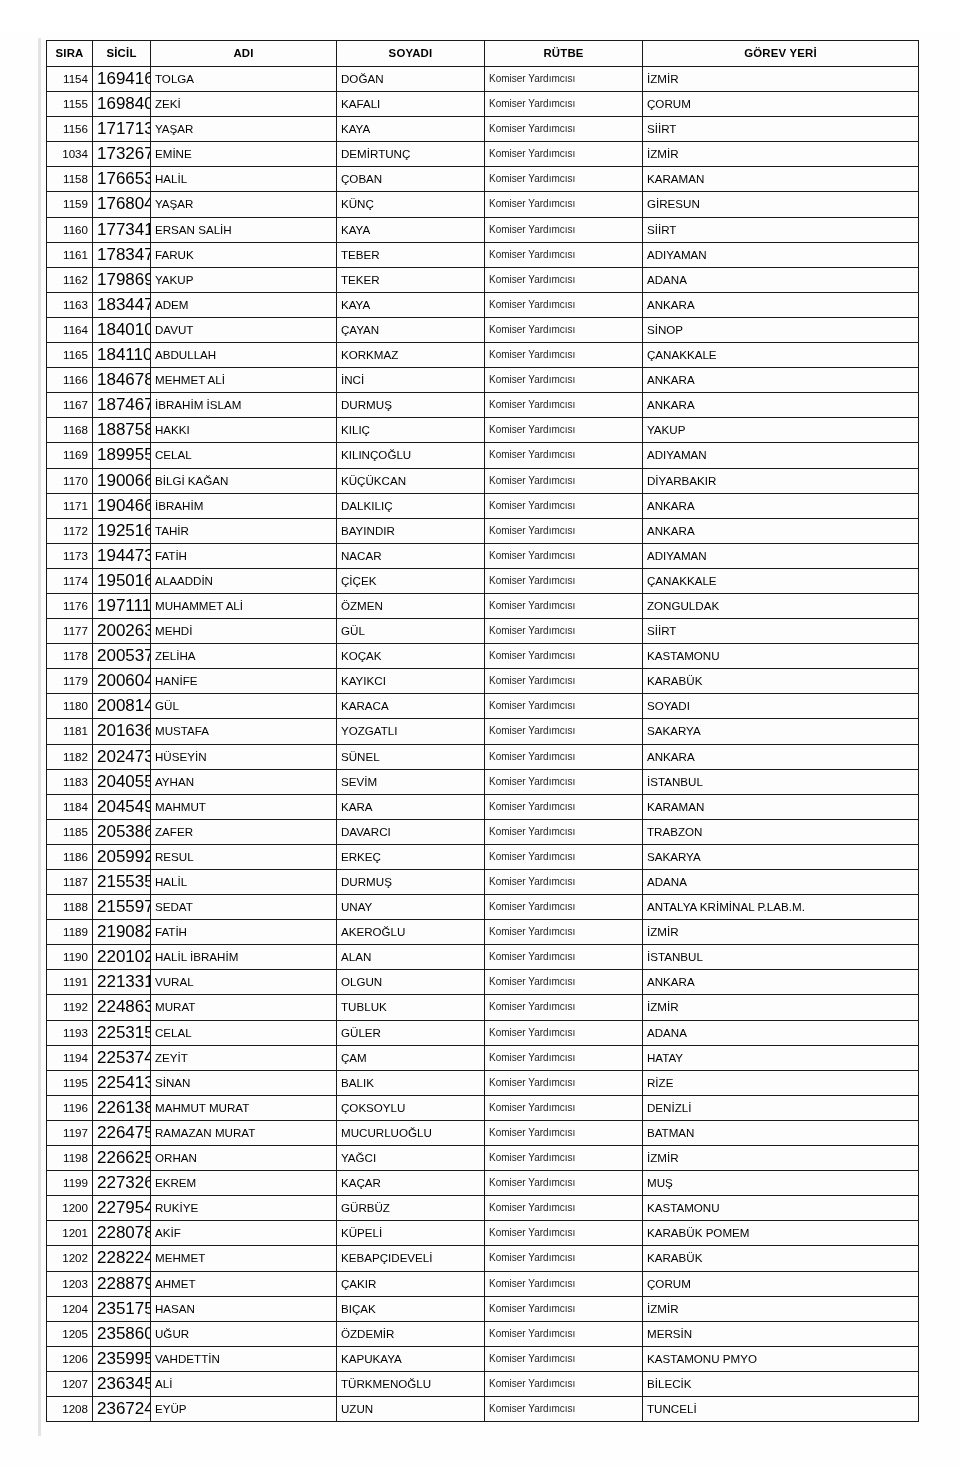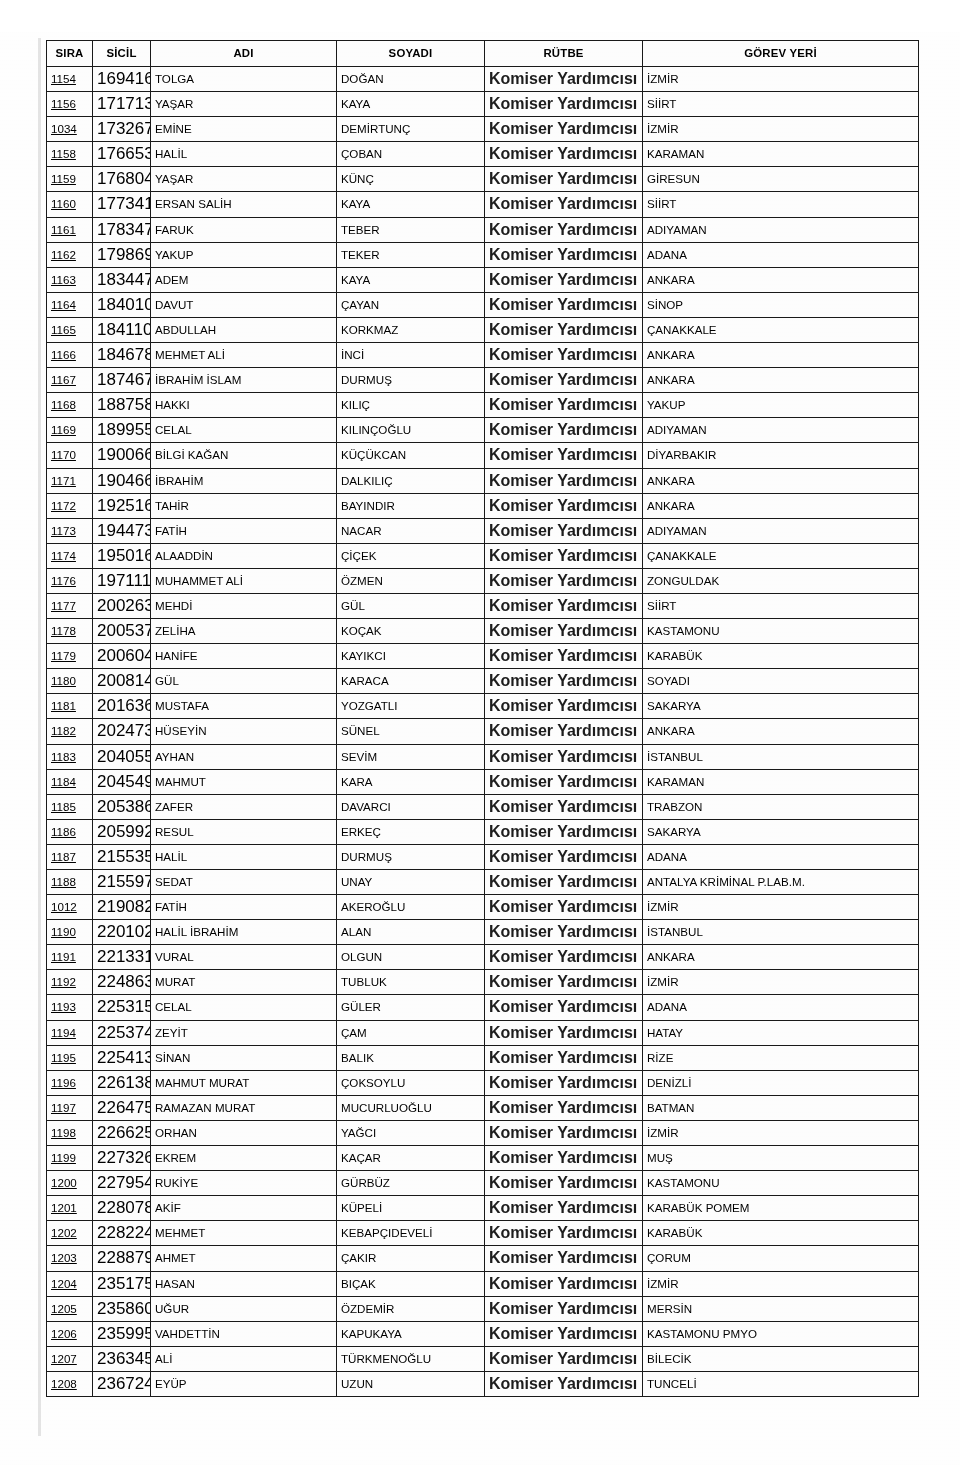--- a/index.html
+++ b/index.html
@@ -49,39 +49,37 @@
   }
   table.roster thead th {
     text-align: center;
     font-weight: bold;
     font-size: 11.4px;
     letter-spacing: 0.2px;
     height: 25px;
     line-height: 25px;
   }
   td.c-sira {
-    text-align: left;
+    text-align: right;
     font-size: 11.6px;
-    text-decoration: underline;
   }
   td.c-sicil {
     text-align: center;
     font-size: 17px;
   }
   td.c-ad,
   td.c-soyad,
   td.c-gorev {
     text-align: left;
     font-size: 11.6px;
   }
   td.c-rutbe {
     text-align: left;
-    font-size: 16px;
+    font-size: 10px;
     color: #1d1d1d;
-    font-weight: bold;
   }
   col.w-sira   { width: 46px; }
   col.w-sicil  { width: 58px; }
   col.w-ad     { width: 186px; }
   col.w-soyad  { width: 148px; }
   col.w-rutbe  { width: 158px; }
   col.w-gorev  { width: 276px; }
 
   
   .scan-noise {
@@ -139,20 +137,28 @@
       <tbody id="roster-body">
           <tr>
             <td class="c-sira">1154</td>
             <td class="c-sicil">169416</td>
             <td class="c-ad">TOLGA</td>
             <td class="c-soyad">DOĞAN</td>
             <td class="c-rutbe">Komiser Yardımcısı</td>
             <td class="c-gorev">İZMİR</td>
           </tr>
           <tr>
+            <td class="c-sira">1155</td>
+            <td class="c-sicil">169840</td>
+            <td class="c-ad">ZEKİ</td>
+            <td class="c-soyad">KAFALI</td>
+            <td class="c-rutbe">Komiser Yardımcısı</td>
+            <td class="c-gorev">ÇORUM</td>
+          </tr>
+          <tr>
             <td class="c-sira">1156</td>
             <td class="c-sicil">171713</td>
             <td class="c-ad">YAŞAR</td>
             <td class="c-soyad">KAYA</td>
             <td class="c-rutbe">Komiser Yardımcısı</td>
             <td class="c-gorev">SİİRT</td>
           </tr>
           <tr>
             <td class="c-sira">1034</td>
             <td class="c-sicil">173267</td>
@@ -395,21 +401,21 @@
           </tr>
           <tr>
             <td class="c-sira">1188</td>
             <td class="c-sicil">215597</td>
             <td class="c-ad">SEDAT</td>
             <td class="c-soyad">UNAY</td>
             <td class="c-rutbe">Komiser Yardımcısı</td>
             <td class="c-gorev">ANTALYA KRİMİNAL P.LAB.M.</td>
           </tr>
           <tr>
-            <td class="c-sira">1012</td>
+            <td class="c-sira">1189</td>
             <td class="c-sicil">219082</td>
             <td class="c-ad">FATİH</td>
             <td class="c-soyad">AKEROĞLU</td>
             <td class="c-rutbe">Komiser Yardımcısı</td>
             <td class="c-gorev">İZMİR</td>
           </tr>
           <tr>
             <td class="c-sira">1190</td>
             <td class="c-sicil">220102</td>
             <td class="c-ad">HALİL İBRAHİM</td>

